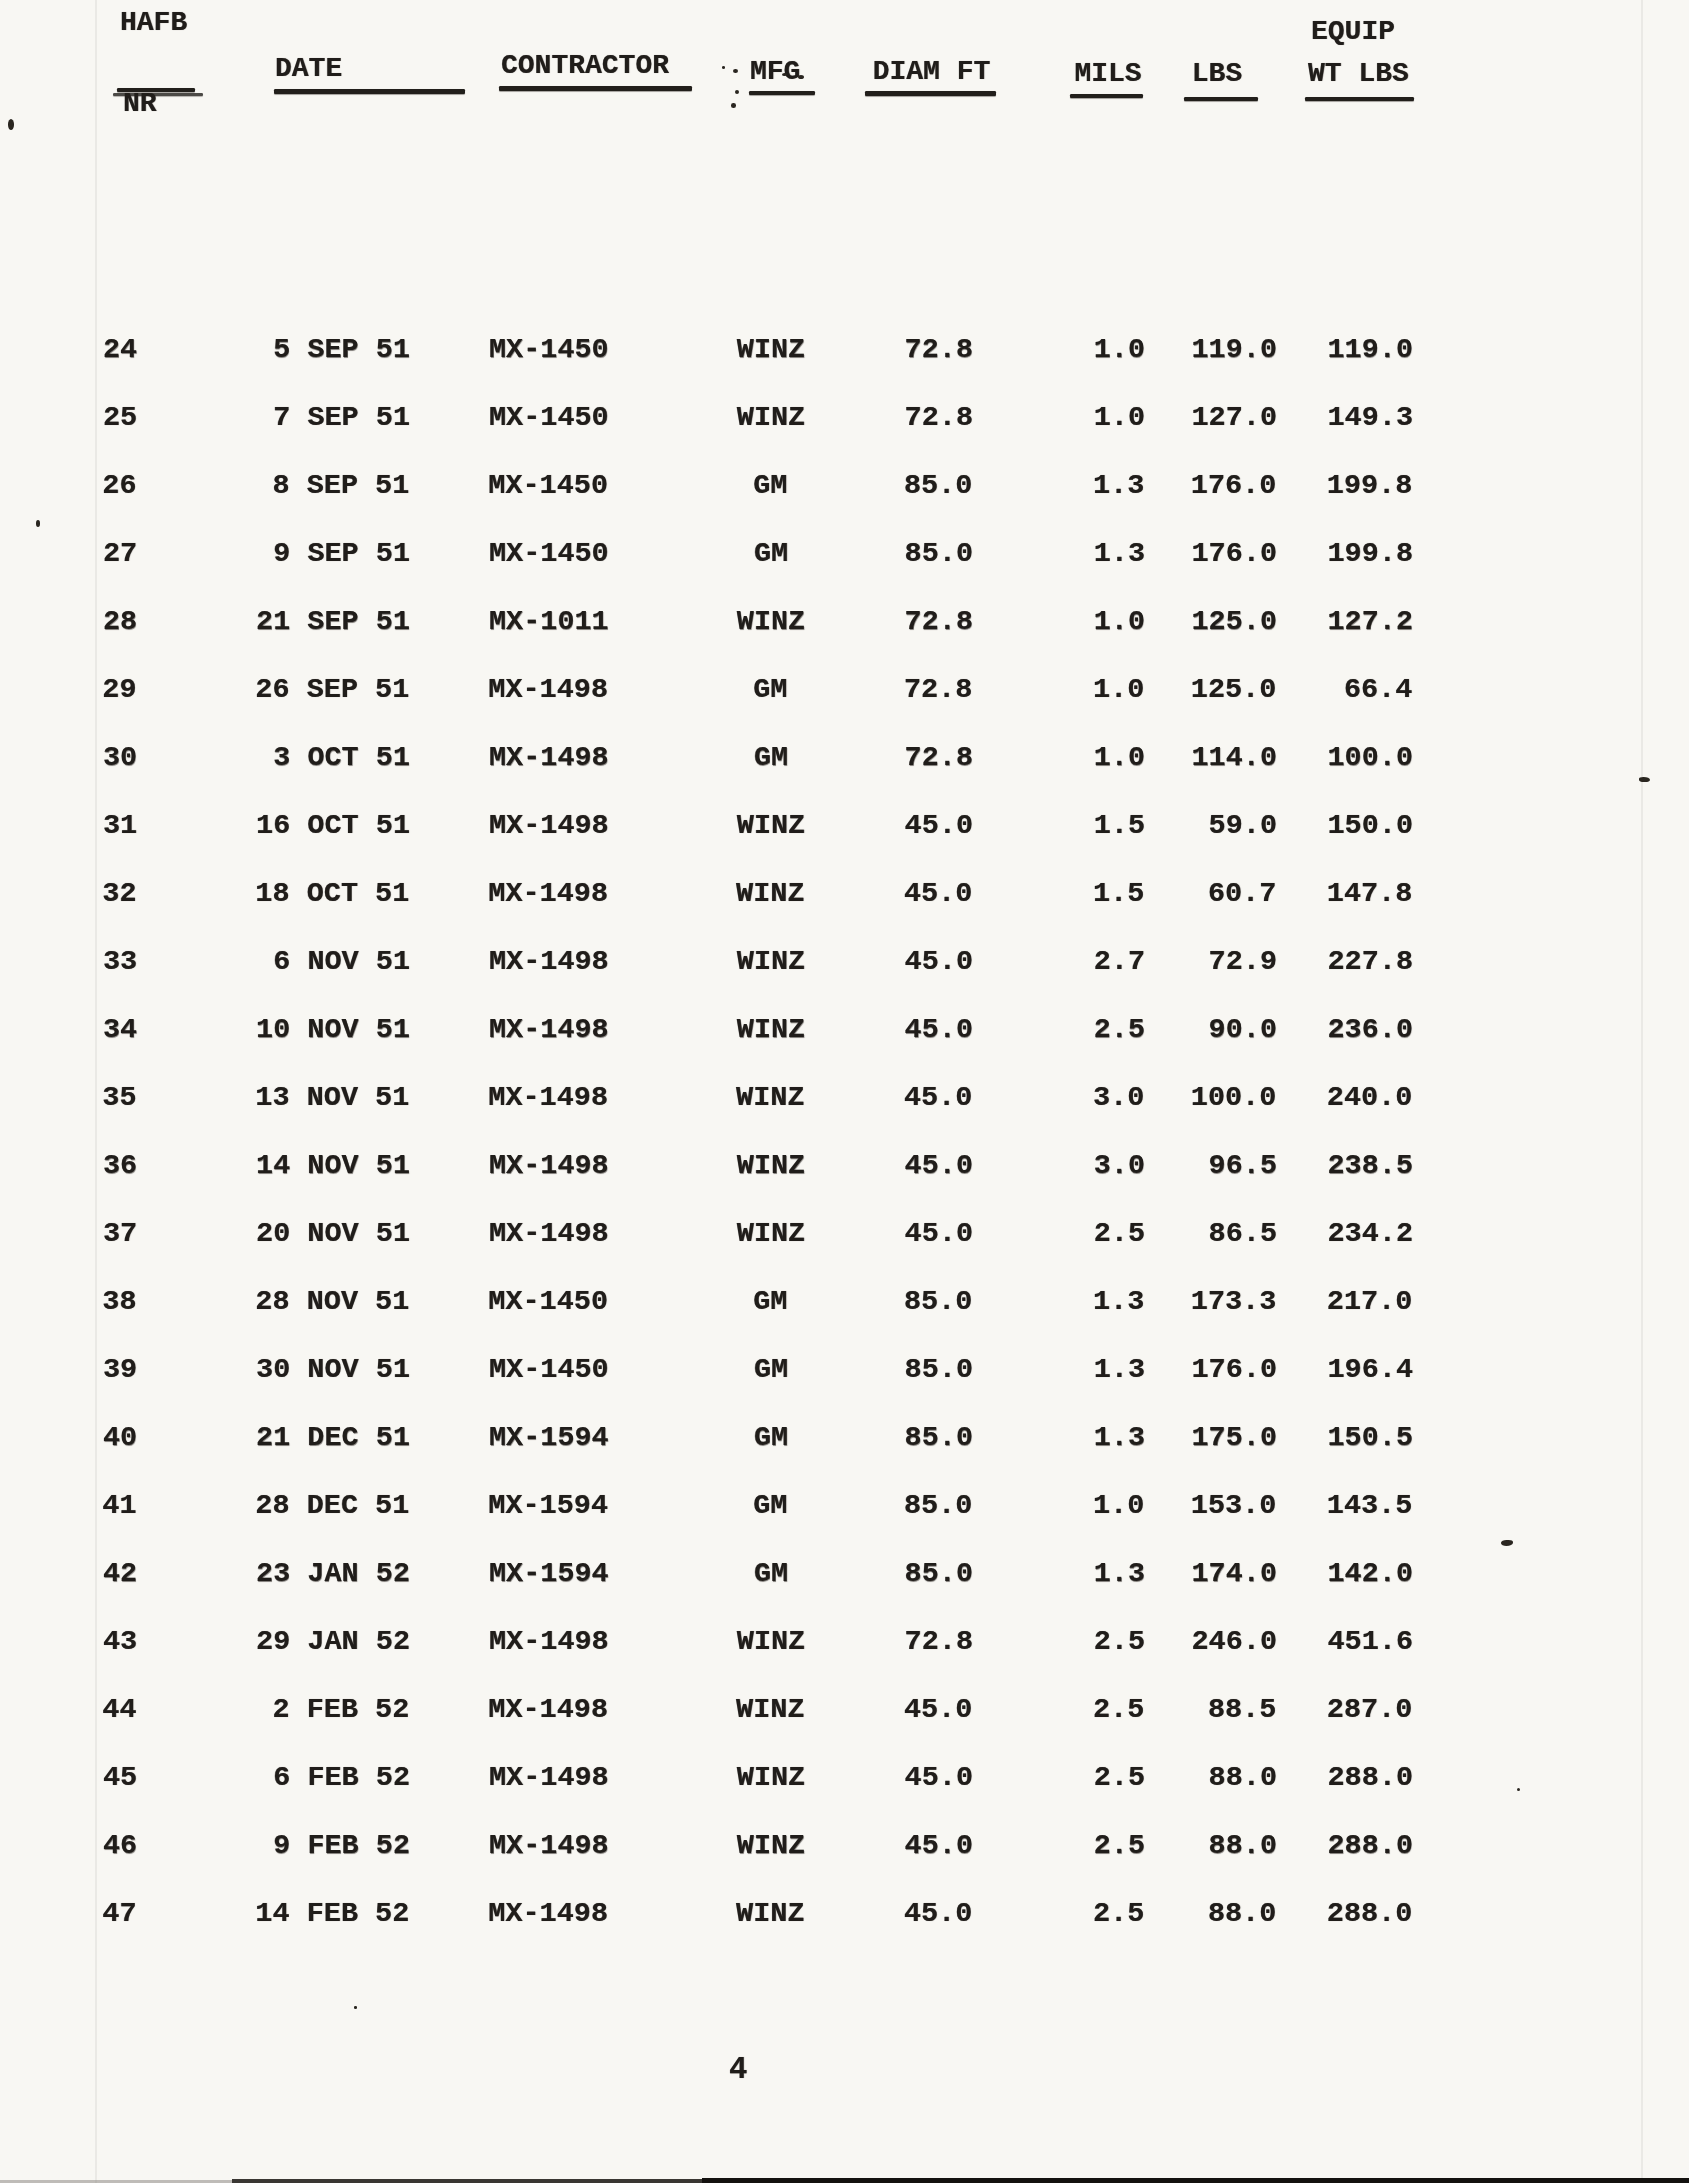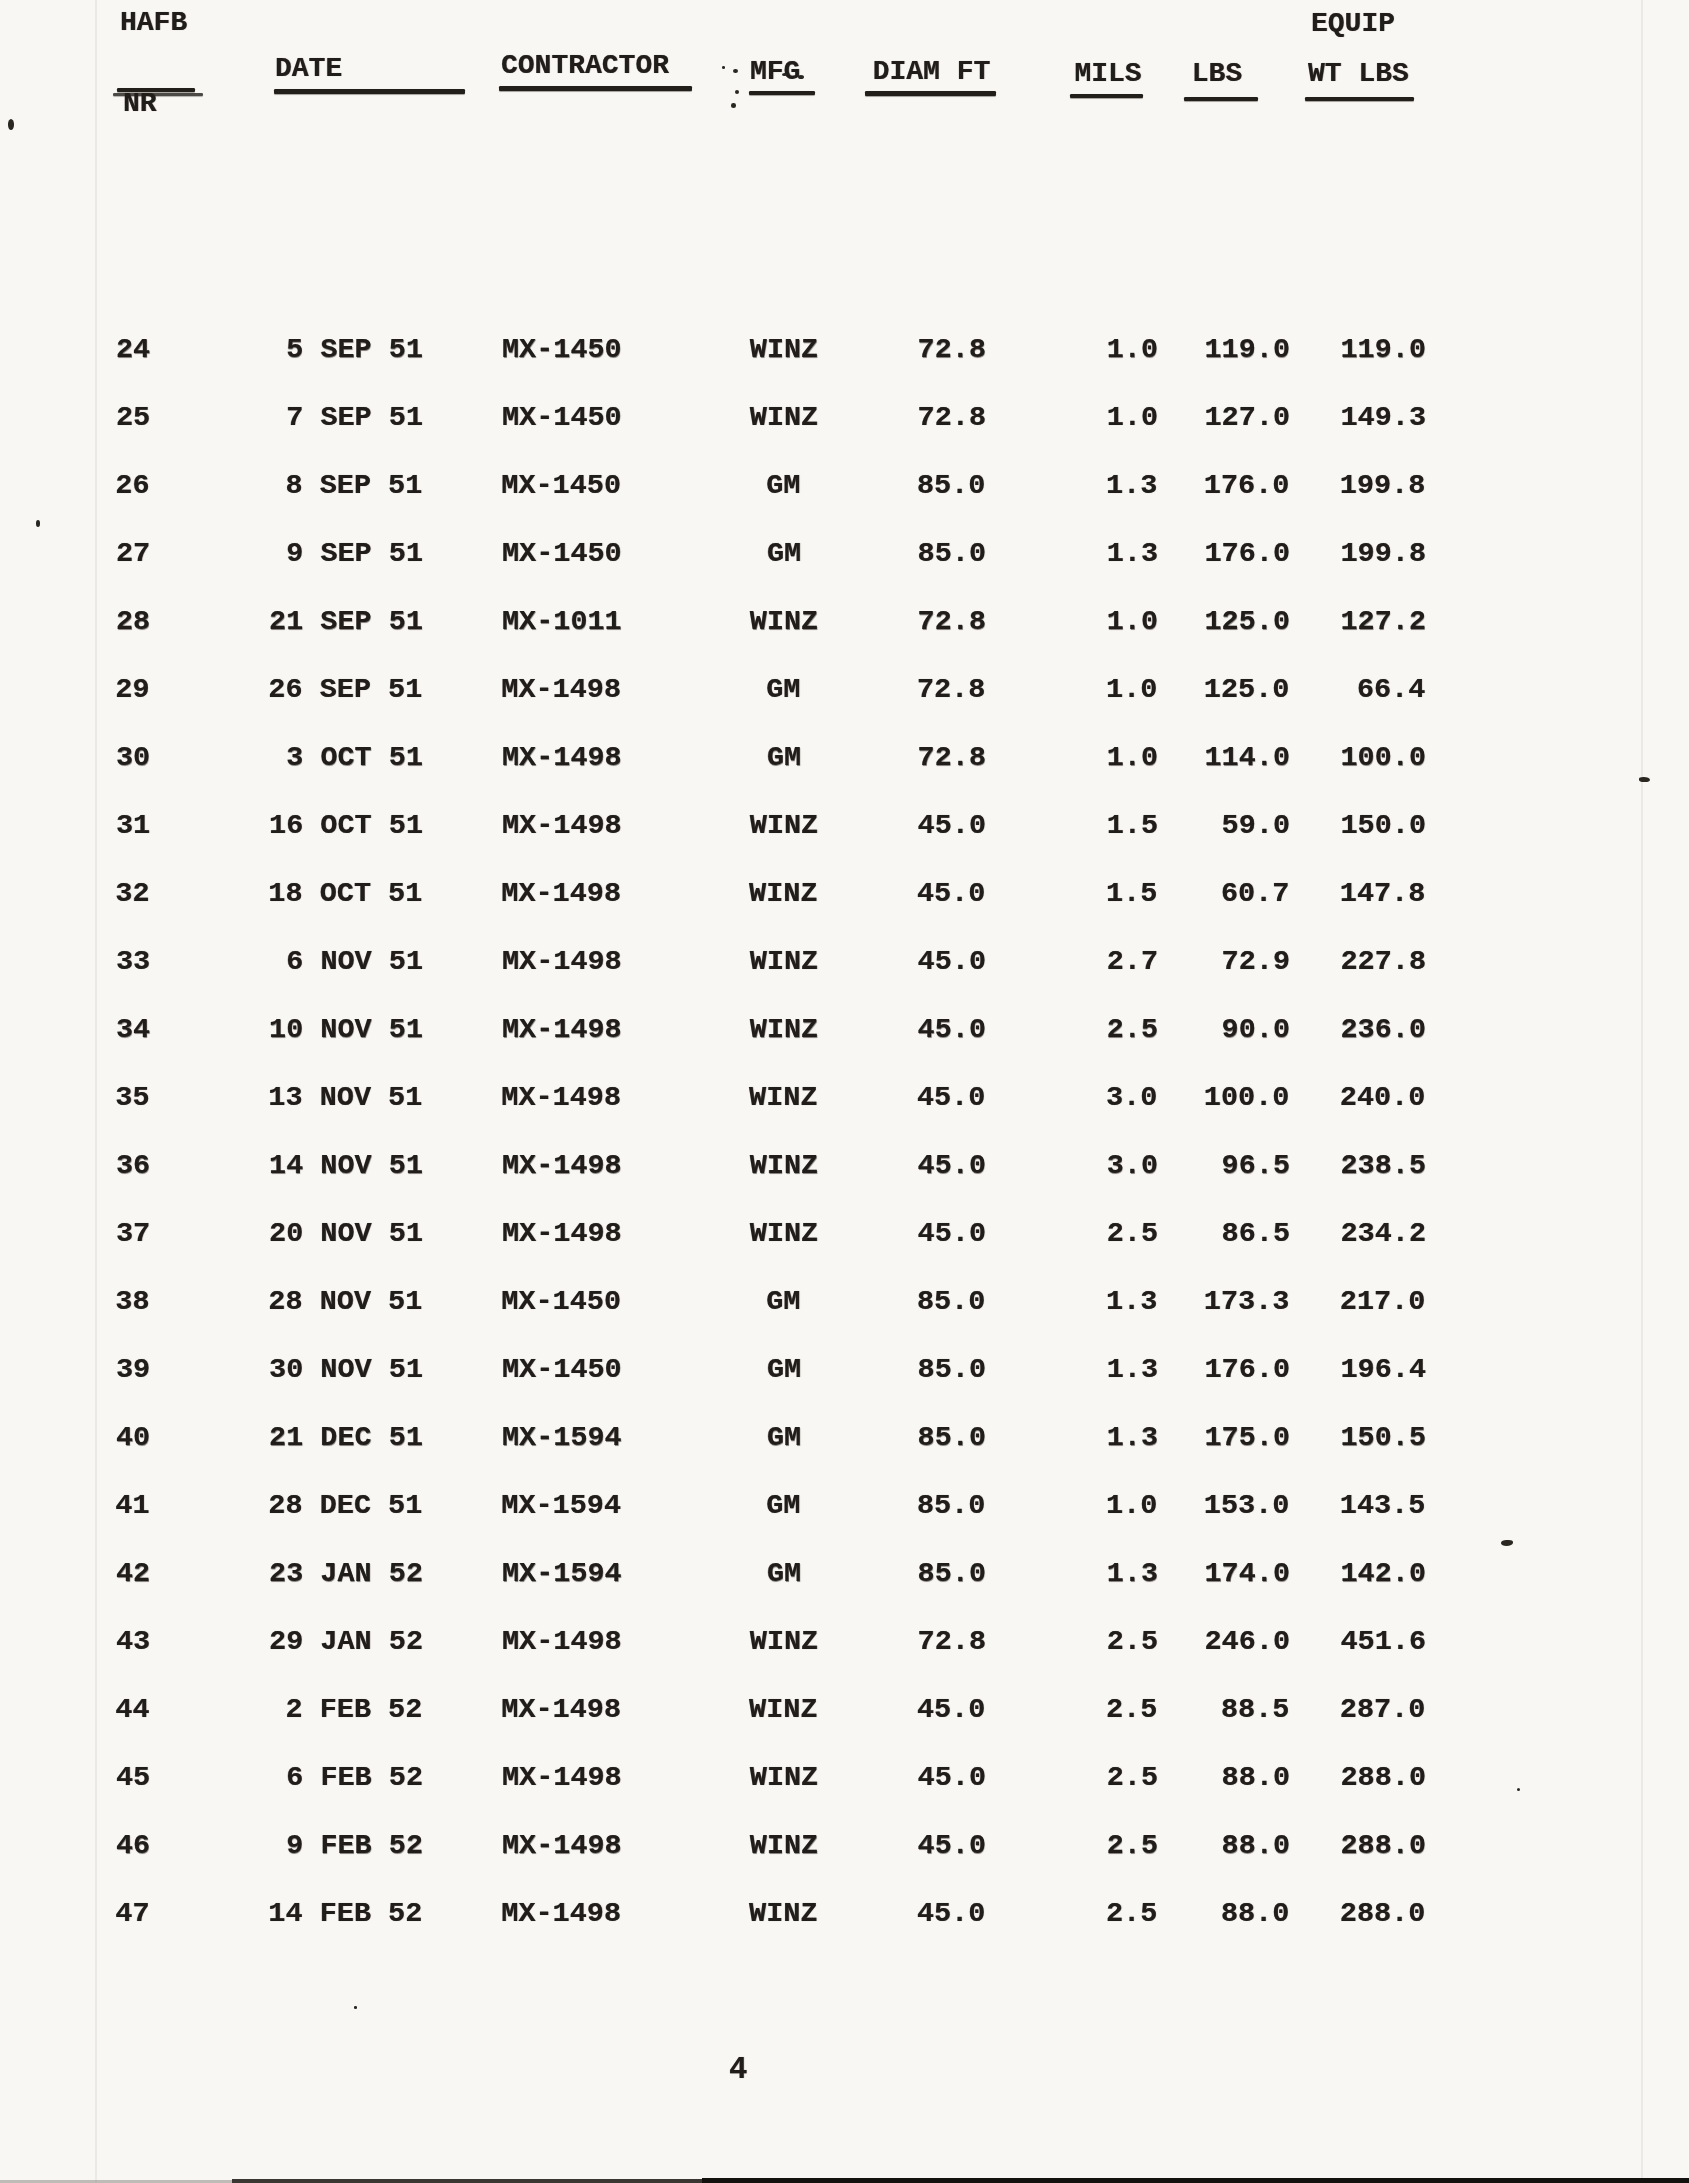--- a/index.html
+++ b/index.html
@@ -31,26 +31,26 @@
   .h-contractor{left:501px;top:50px;}
   .u-contractor{left:499px;top:86px;width:193px;height:4.6px;}
   .h-mfg{left:750px;top:56px;width:64px;text-align:left;}
   .u-mfg{left:749px;top:91px;width:66px;height:4px;}
   .h-diam{left:868px;top:56px;width:127px;text-align:center;}
   .u-diam{left:865px;top:91px;width:131px;height:4.6px;}
   .h-mils{left:1073px;top:58px;width:70px;text-align:center;}
   .u-mils{left:1070px;top:94px;width:73px;height:4px;}
   .h-lbs{left:1189px;top:58px;width:56px;text-align:center;}
   .u-lbs{left:1184px;top:97px;width:74px;height:4px;}
-  .h-equip1{left:1311px;top:8px;text-align:center;}
+  .h-equip1{left:1311px;top:16px;text-align:center;}
   .h-equip2{left:1308px;top:58px;}
   .u-equip{left:1305px;top:97px;width:109px;height:4px;}
 
   
-  .rows{position:absolute;left:99px;top:335px;width:1315px;margin-left:13px;}
+  .rows{position:absolute;left:99px;top:335px;width:1315px;}
   .row{
     display:grid;
     grid-template-columns:99px 212px 278px 166px 119px 172px 132px 136px;
     height:68px;
     align-items:start;
     font-size:28.5px;line-height:30.5px;
     white-space:nowrap;
   }
   .c-nr{padding-left:4px;}
   .c-date{text-align:right;}

